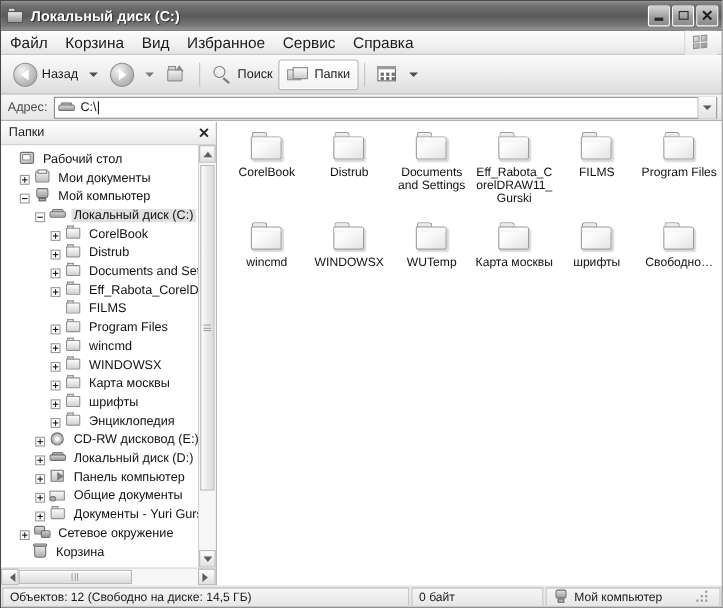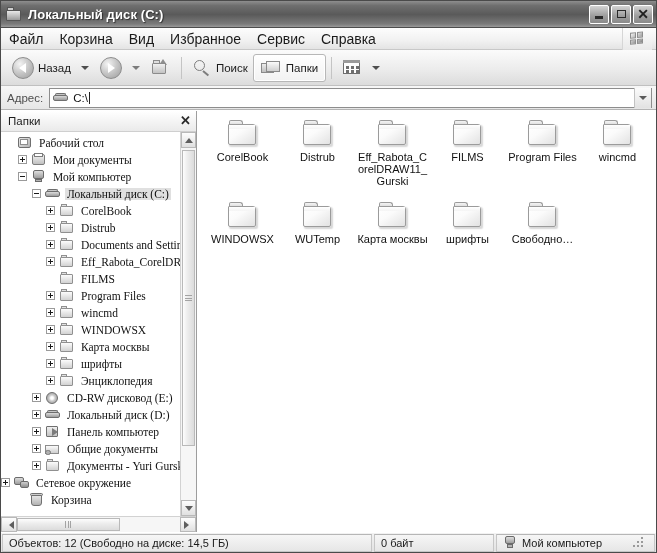--- a/index.html
+++ b/index.html
@@ -187,22 +187,22 @@
     border-bottom: 1px solid #cfcfcf;
     display: flex; align-items: center; justify-content: space-between;
     padding: 0 5px 0 7px;
   }
   .tree-header-title { font-size: 11.5px; color: #1c1c1c; }
   .tree-close { font-size: 13px; color:#2a2a2a; font-weight: bold; line-height:12px; cursor:default; }
 
   .tree-scrollwrap { flex: 1 1 auto; display:flex; min-height:0; }
   .tree-list { flex:1 1 auto; overflow:hidden; padding-top: 2px; position:relative; }
   .tree-row {
-    height: 17px; display: flex; align-items: center;
-    font-size: 11.5px; color: #111; white-space: nowrap; font-family: Liberation Serif, serif;
+    height: 17px; display: flex; align-items: flex-end;
+    font-size: 11.5px; color: #111; white-space: nowrap;
   }
   .tree-row .lbl { padding: 0 2px; }
   .tree-row.selected .lbl { background:#e0e0e0; }
   .exp-box {
     width: 9px; height: 9px; border: 1px solid #9a9a9a; background:#fff;
     position: relative; flex: 0 0 9px; margin-right: 3px;
   }
   .exp-box::before{content:"";position:absolute;left:1px;top:3px;width:5px;height:1px;background:#1a1a1a;}
   .exp-box.plus::after{content:"";position:absolute;left:3px;top:1px;width:1px;height:5px;background:#1a1a1a;}
   .exp-spacer { width: 12px; flex:0 0 12px; }
@@ -617,21 +617,21 @@
               <span class="lbl">Общие документы</span>
             </div>
             <div class="tree-row" style="padding-left: 31px;">
               <span class="exp-box plus"></span>
               <span class="tree-icon ti-folder">
                 <span class="ft"></span>
                 <span class="fb"></span>
               </span>
               <span class="lbl">Документы - Yuri Gurski</span>
             </div>
-            <div class="tree-row" style="">
+            <div class="tree-row" style="padding-left: 17px;">
               <span class="exp-box plus"></span>
               <span class="tree-icon ti-net">
                 <span class="nb"></span>
                 <span class="nb2"></span>
               </span>
               <span class="lbl">Сетевое окружение</span>
             </div>
             <div class="tree-row" style="padding-left: 15px;">
               <span class="exp-spacer"></span>
               <span class="tree-icon ti-bin">
@@ -685,20 +685,28 @@
             <span class="front"></span>
           </div>
           <div class="file-label">CorelBook</div>
         </div>
         <div class="file-item">
           <div class="folder-icon">
             <span class="back"></span>
             <span class="front"></span>
           </div>
           <div class="file-label">Distrub</div>
+        </div>
+        <div class="file-item">
+          <div class="folder-icon">
+            <span class="back"></span>
+            <span class="front"></span>
+          </div>
+          <div class="file-label">Documents
+and Settings</div>
         </div>
         <div class="file-item">
           <div class="folder-icon">
             <span class="back"></span>
             <span class="front"></span>
           </div>
           <div class="file-label">Eff_Rabota_C
 orelDRAW11_
 Gurski</div>
         </div>

